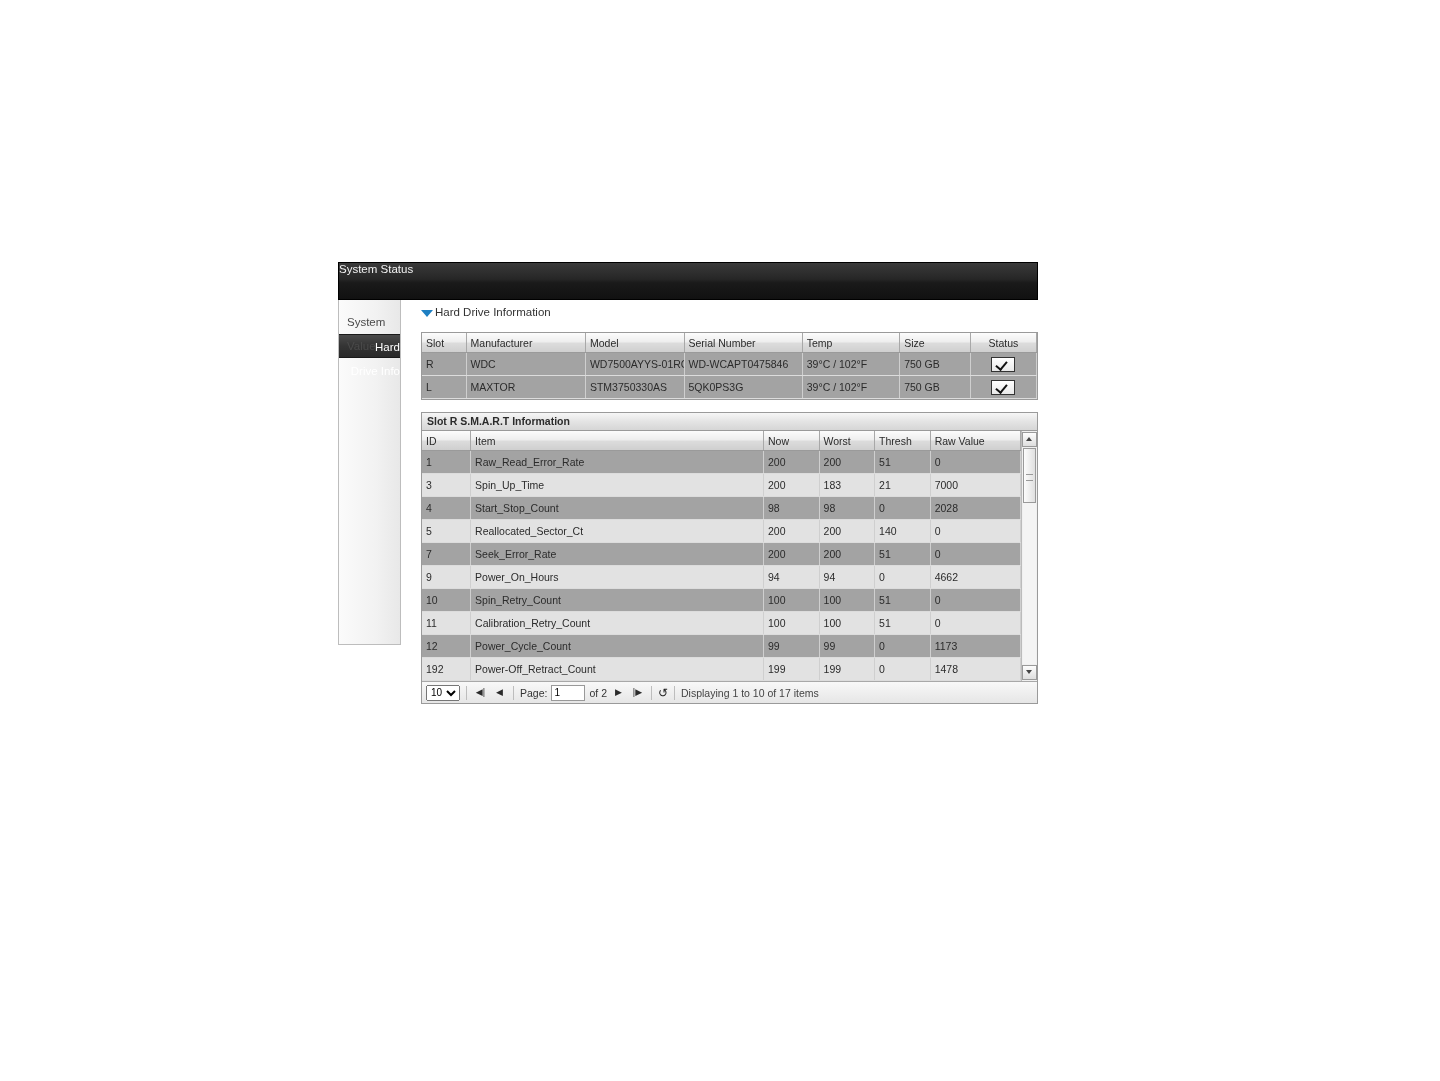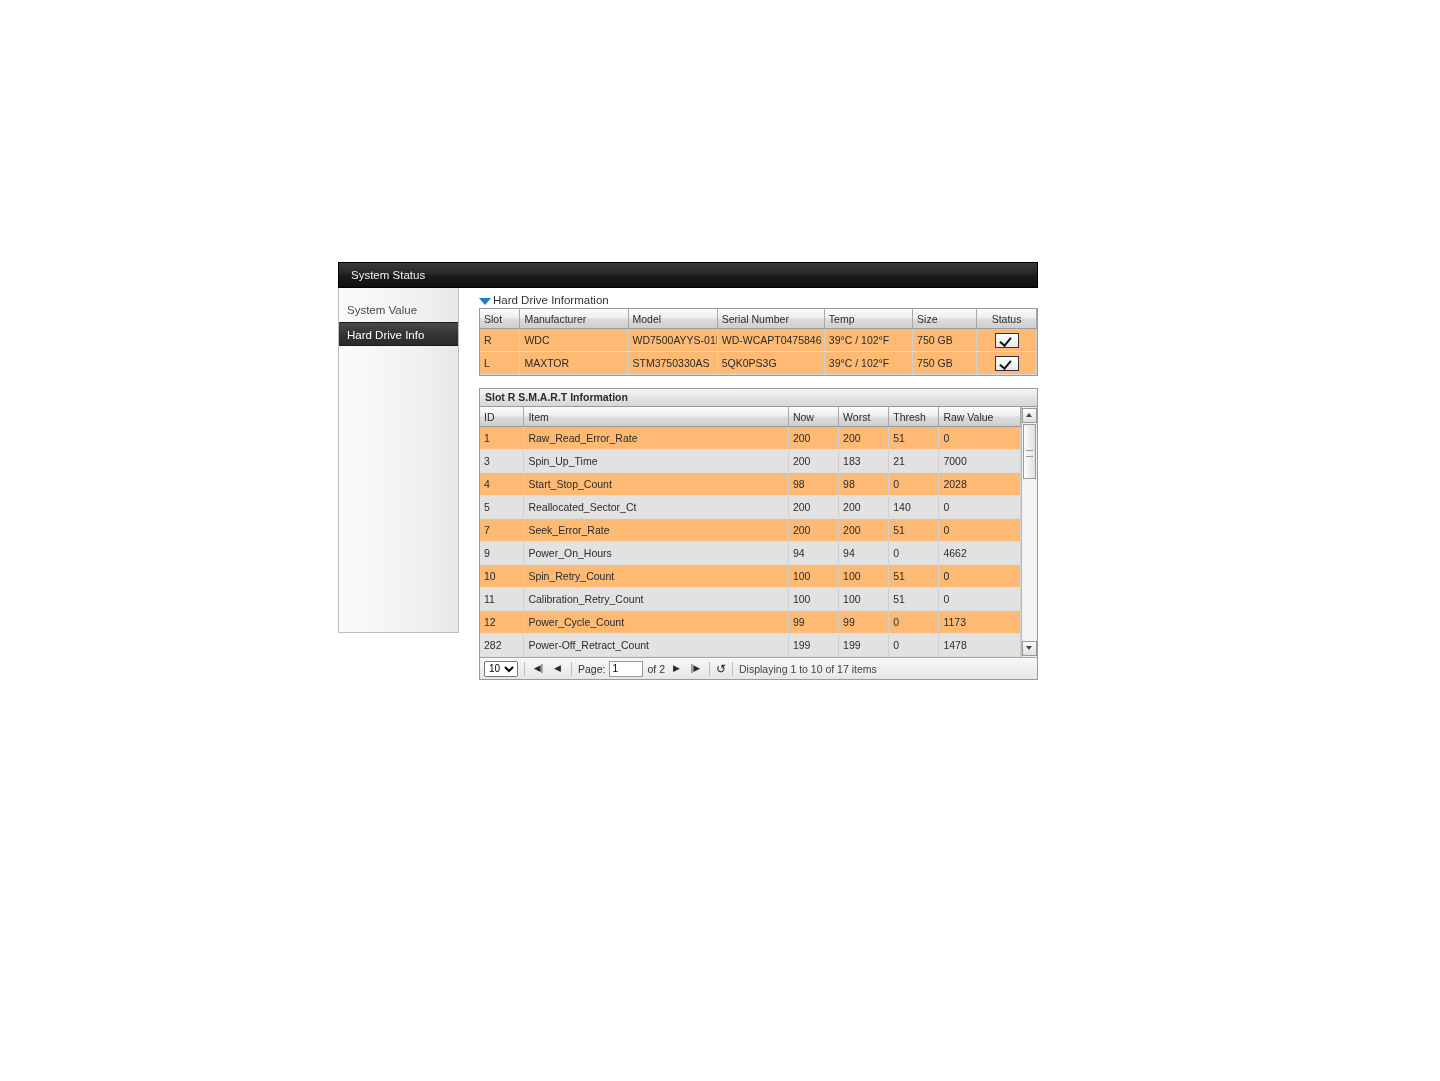--- a/index.html
+++ b/index.html
@@ -12,26 +12,25 @@
   }
   #app {
     position: absolute;
     left: 338px;
     top: 262px;
     width: 700px;
     background: #ffffff;
   }
   
   .titlebar {
-    height: 26px;
+    height: 38px;
     background: linear-gradient(to bottom, #3a3a3a 0%, #262626 45%, #1a1a1a 55%, #111111 100%);
     border: 1px solid #000;
     display: flex;
-    align-items: center;
-    padding-left: 12px;
+    align-items: flex-start;
     box-sizing: border-box;
   }
   .titlebar-text {
     color: #f2f2f2;
     font-size: 11.5px;
   }
   
   .body-wrap {
     display: flex;
     align-items: flex-start;
@@ -52,47 +51,48 @@
     font-size: 11.5px;
     color: #4a4a4a;
     padding-left: 8px;
     box-sizing: border-box;
   }
   .side-item.active {
     background: linear-gradient(to bottom, #4a4a4a 0%, #343434 50%, #2a2a2a 100%);
     color: #ffffff;
     border-top: 1px solid #1a1a1a;
     border-bottom: 1px solid #1a1a1a;
+    text-align: right;
   }
   .content {
     flex: 1;
     padding: 6px 0 0 20px;
     box-sizing: border-box;
   }
   
   .section-head {
     display: flex;
     align-items: center;
     font-size: 11.5px;
     color: #333;
-    margin-bottom: 2px;
+    margin-bottom: 14px;
   }
   .tri {
     width: 0; height: 0;
     border-left: 6px solid transparent;
     border-right: 6px solid transparent;
     border-top: 7px solid #1d7fc2;
     margin-right: 2px;
     margin-top: 2px;
   }
   
   .panel {
     border: 1px solid #9a9a9a;
-    background: #fdba74;
-    width: 559px;
+    background: #a3a3a3;
+    width: 617px;
     box-sizing: border-box;
   }
   .panel-title {
     height: 17px;
     line-height: 17px;
     font-size: 10.5px;
     color: #2b2b2b;
     padding-left: 5px;
     background: linear-gradient(to bottom, #f6f6f6 0%, #e4e4e4 50%, #d6d6d6 100%);
     border-bottom: 1px solid #9a9a9a;
@@ -404,21 +404,21 @@
                 </tr>
                 <tr>
                   <td>12</td>
                   <td>Power_Cycle_Count</td>
                   <td>99</td>
                   <td>99</td>
                   <td>0</td>
                   <td>1173</td>
                 </tr>
                 <tr class="alt">
-                  <td>282</td>
+                  <td>192</td>
                   <td>Power-Off_Retract_Count</td>
                   <td>199</td>
                   <td>199</td>
                   <td>0</td>
                   <td>1478</td>
                 </tr>
               </tbody>
             </table>
           </div>
 

